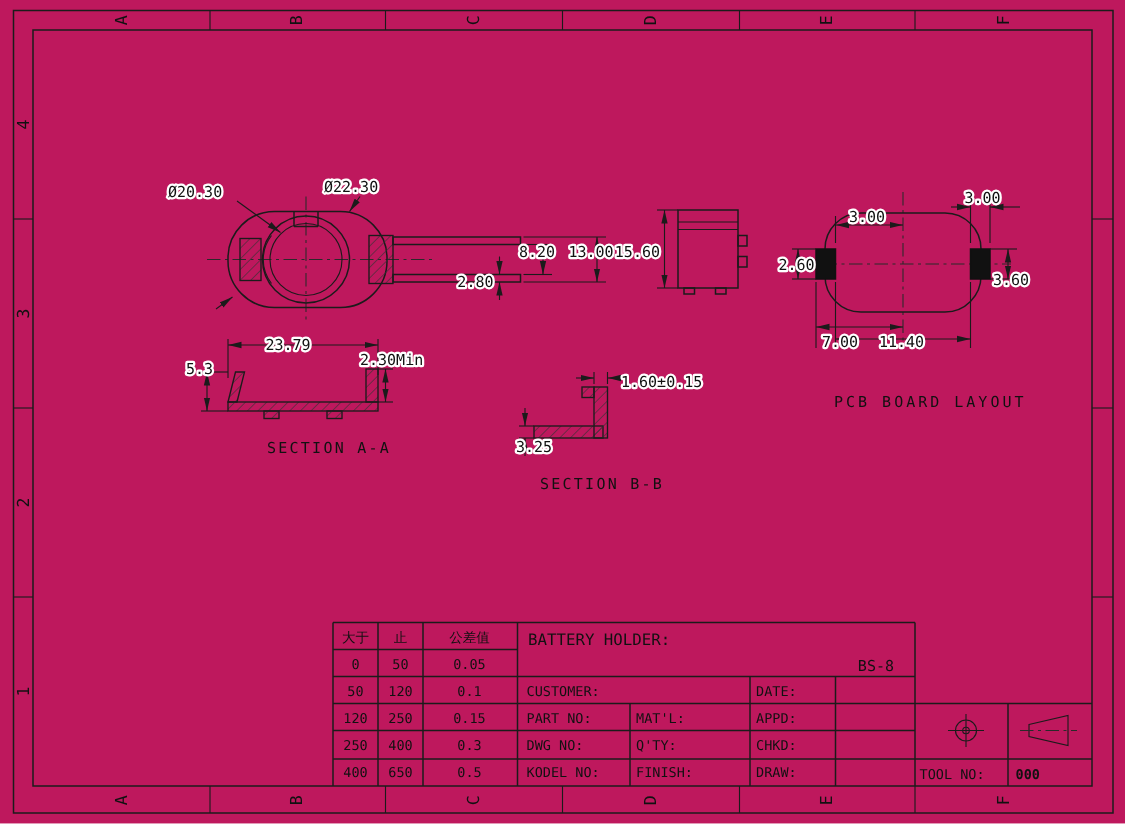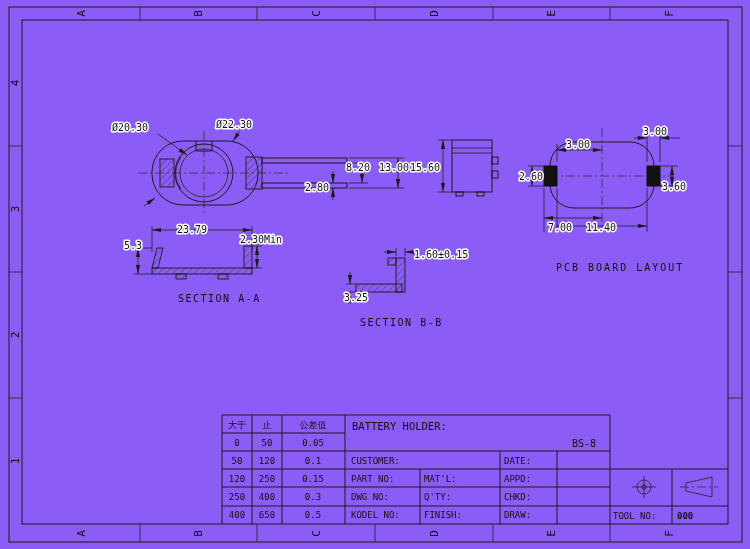--- a/index.html
+++ b/index.html
@@ -1,16 +1,16 @@
 <!DOCTYPE html>
 <html><head>
 <meta charset="utf-8">
 <style>
   html,body{margin:0;padding:0;background:#fff;}
-  .page{position:relative;width:750px;height:549px;background:#8b5cf6;overflow:hidden;
+  .page{position:relative;width:750px;height:549px;background:#be185d;overflow:hidden;
         font-family:"DejaVu Sans Mono","Liberation Mono",monospace;}
   svg{position:absolute;left:0;top:0;}
   .ln{stroke:#1b1b1b;stroke-width:1;fill:none;}
   .thin{stroke:#1b1b1b;stroke-width:0.75;fill:none;}
   .cl{stroke:#2a2a2a;stroke-width:0.7;fill:none;stroke-dasharray:9 3 2 3;}
   .pad{fill:#111;stroke:#111;}
   .hat{fill:url(#h);stroke:#1b1b1b;stroke-width:0.9;}
   text{fill:#111;font-family:"DejaVu Sans Mono","Liberation Mono",monospace;}
   .dt{font-size:10px;paint-order:stroke;stroke:#fff;stroke-width:3px;stroke-linejoin:round;}
   .lbl{font-size:10px;}

